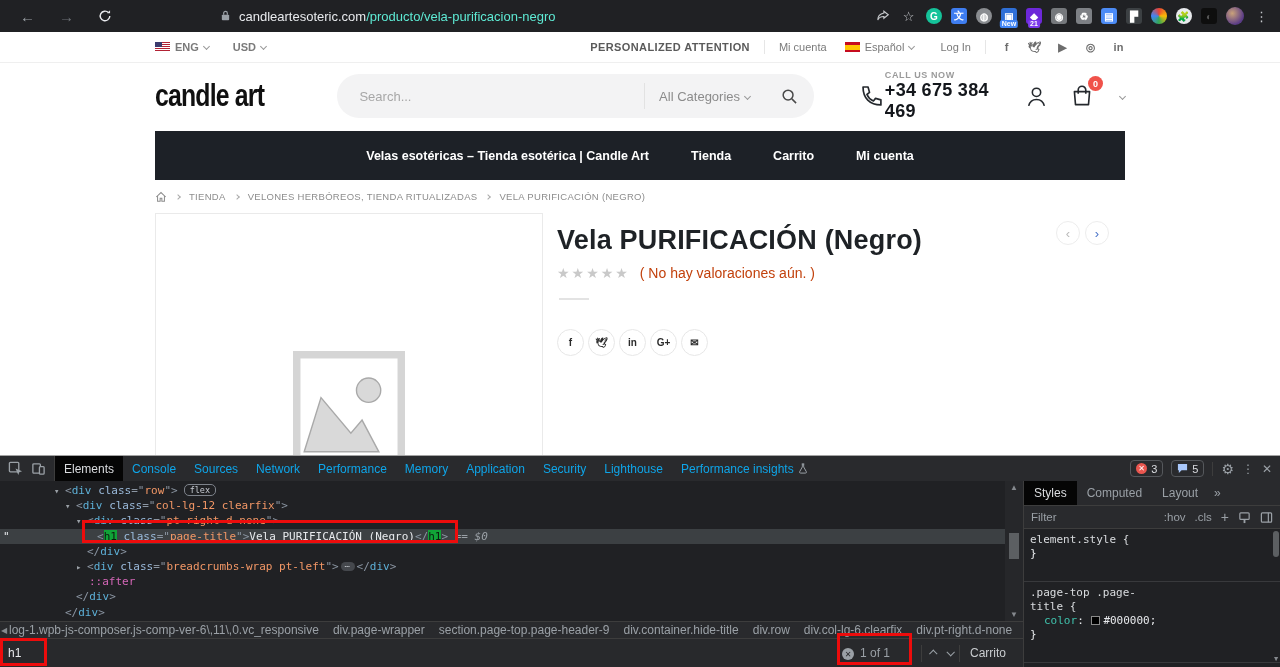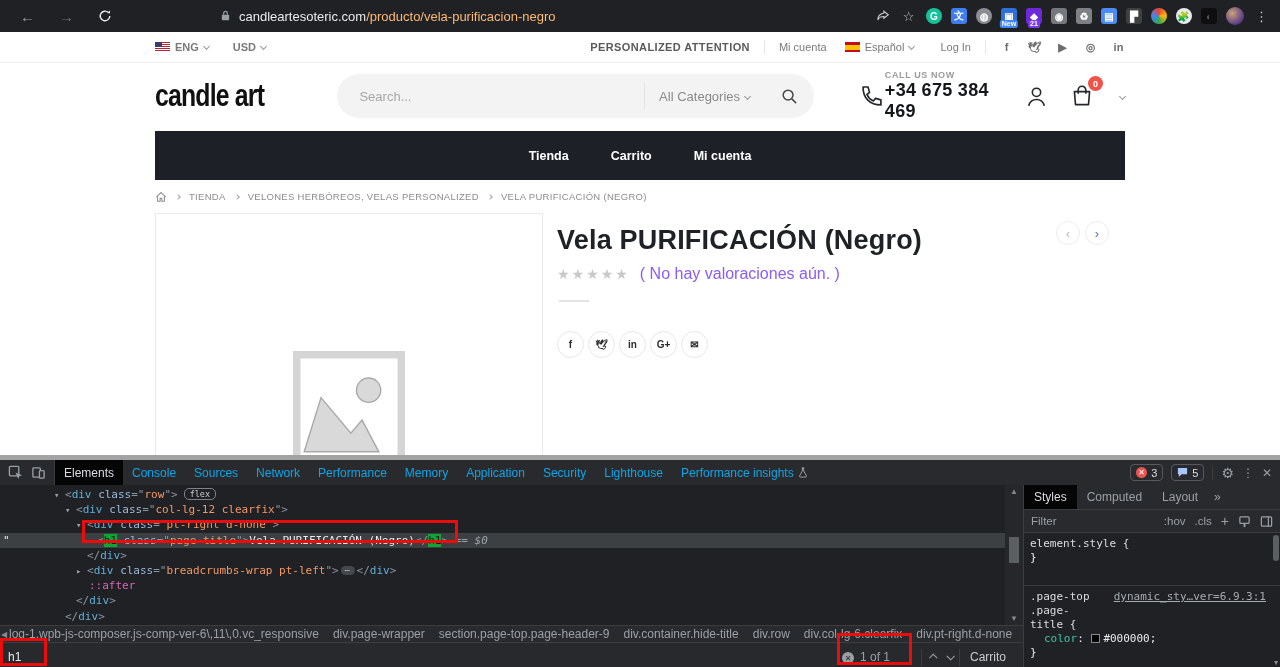--- a/index.html
+++ b/index.html
@@ -6,21 +6,21 @@
   body { font-family:"Liberation Sans", sans-serif; background:#fff; }
   .page { position:relative; width:1280px; height:667px; overflow:hidden; background:#fff; }
 
   
   .browser { height:32px; background:#202124; display:flex; align-items:center; color:#9aa0a6; }
   .b-nav { display:flex; align-items:center; gap:24px; padding-left:20px; font-size:15px; }
   .b-nav .fwd { color:#6e7277; }
   .b-reload svg { display:block; }
   .omnibox { display:flex; align-items:center; gap:8px; margin-left:108px; font-size:13px; }
   .url-host { color:#e8eaed; }
-  .url-path { color:#fdba74; }
+  .url-path { color:#5eead4; }
   .b-right { margin-left:auto; display:flex; align-items:center; gap:9px; padding-right:10px; }
   .b-ico { width:17px; height:17px; display:flex; align-items:center; justify-content:center; font-size:13px; color:#c7cacd; position:relative; flex:0 0 auto; }
   .ext { width:16px; height:16px; border-radius:4px; display:flex; align-items:center; justify-content:center; font-size:10px; font-weight:bold; color:#fff; position:relative; }
   .ext .bdg { position:absolute; bottom:-4px; left:50%; transform:translateX(-50%); background:#4285f4; color:#fff; font-size:7px; font-weight:bold; padding:0 2px; border-radius:2px; line-height:8px; }
   .avatar { width:18px; height:18px; border-radius:50%; background:radial-gradient(circle at 35% 35%, #caa27a, #5a3b86 70%); }
 
   
   .site { height:423px; overflow:hidden; background:#fff; }
   .wrap { width:970px; margin:0 auto; }
   .topbar { border-bottom:1px solid #efefef; }
@@ -56,30 +56,30 @@
   .breadcrumb { height:33px; display:flex; align-items:center; font-size:9.5px; color:#8d8d8d; letter-spacing:.3px; gap:9px; }
   .bc-sep { width:4px; height:4px; border-right:1.2px solid #aaa; border-top:1.2px solid #aaa; transform:rotate(45deg); }
 
   .product { display:flex; }
   .p-image { width:388px; height:388px; border:1px solid #eaeaea; position:relative; flex:0 0 auto; }
   .p-image svg { position:absolute; left:50%; top:50%; transform:translate(-50%,-50%); }
   .p-info { flex:1; padding:12px 0 0 14px; position:relative; }
   .p-title { font-size:27px; font-weight:bold; color:#1e2226; letter-spacing:.2px; }
   .p-rating { display:flex; align-items:center; gap:10px; margin-top:9px; }
   .stars { color:#c9c9c9; font-size:14px; letter-spacing:2px; }
-  .rating-note { font-size:16px; color:#8b5cf6; }
+  .rating-note { font-size:14px; color:#c2410c; }
   .p-sep { width:30px; border-top:2px solid #e3e3e3; margin-top:17px; margin-left:2px; }
   .share { display:flex; gap:4px; margin-top:29px; }
   .share .sh { width:27px; height:27px; border-radius:50%; border:1px solid #e7e7e7; display:flex; align-items:center; justify-content:center; font-size:10px; font-weight:bold; color:#2b2b2b; }
   .pn { position:absolute; right:16px; top:8px; display:flex; gap:5px; }
   .pn .c { width:24px; height:24px; border-radius:50%; border:1px solid #ededed; display:flex; align-items:center; justify-content:center; font-size:13px; color:#b9b9b9; }
   .pn .c.next { color:#4a74c9; }
 
   
-  .devtools { position:absolute; left:0; top:455px; width:1280px; height:212px; background:#202124; border-top:5px solid #a3a3a3; color:#9aa0a6; font-size:12px; }
+  .devtools { position:absolute; left:0; top:455px; width:1280px; height:212px; background:#202124; border-top:1px solid #a3a3a3; color:#9aa0a6; font-size:12px; }
   .dt-tabs { height:25px; background:#292a2d; display:flex; align-items:center; }
   .dt-tabs .tools { display:flex; align-items:center; gap:8px; padding:0 8px; border-right:1px solid #3d3d3d; height:100%; }
   .dt-tab { padding:0 9px; height:100%; display:flex; align-items:center; gap:4px; white-space:nowrap; color:#0ea5e9; }
   .dt-tab.active { background:#050505; color:#dbdde0; }
   .dt-tabs .right { margin-left:auto; display:flex; align-items:center; gap:8px; padding-right:8px; }
   .chip { border:1px solid #55585c; border-radius:4px; height:17px; display:flex; align-items:center; gap:4px; padding:0 5px; color:#dadce0; font-size:11px; }
   .err-dot { width:11px; height:11px; border-radius:50%; background:#e9564f; color:#fff; font-size:8px; display:flex; align-items:center; justify-content:center; }
   .dt-body { display:flex; height:186px; }
   .dt-left { width:1023px; display:flex; flex-direction:column; }
   .dom-wrap { flex:1; display:flex; overflow:hidden; }
@@ -252,34 +252,35 @@
               </svg>
             <span class="count">0</span>
           </span>
           <span class="cv"></span>
         </div>
       </div>
     </div>
 
     <div class="wrap">
       <div class="navbar" id="nav-items">
+          <span class="nav-link">Velas esotéricas – Tienda esotérica | Candle Art</span>
           <span class="nav-link">Tienda</span>
           <span class="nav-link">Carrito</span>
           <span class="nav-link">Mi cuenta</span>
         </div>
       <div class="breadcrumb" id="breadcrumb">
           <span>
             <svg width="12" height="12" viewBox="0 0 14 14">
               <path d="M1.5 7 7 1.8 12.5 7 M3 6v6h3V8.5h2V12h3V6" fill="none" stroke="#8d8d8d" stroke-width="1.2"></path>
             </svg>
           </span>
           <span class="bc-sep"></span>
           <span>TIENDA</span>
           <span class="bc-sep"></span>
-          <span>VELONES HERBÓREOS,  VELAS PERSONALIZED</span>
+          <span>VELONES HERBÓREOS,  TIENDA RITUALIZADAS</span>
           <span class="bc-sep"></span>
           <span>VELA PURIFICACIÓN (NEGRO)</span>
         </div>
       <div class="product">
         <div class="p-image">
           <svg width="112" height="112" viewBox="0 0 120 120">
             <rect x="4" y="4" width="112" height="112" fill="#ffffff" stroke="#d5d5d5" stroke-width="8"></rect>
             <circle cx="81" cy="42" r="13" fill="#d9d9d9" stroke="#a9a9a9" stroke-width="1.5"></circle>
             <path d="M12 108 L30 50 L62 88 L74 74 L92 108 Z" fill="#d9d9d9" stroke="#a9a9a9" stroke-width="1.5"></path>
           </svg>
@@ -424,21 +425,20 @@
           <div class="st-sec">
               <div class="st-head">
                 <span class="st-selector">element.style {</span>
               </div>
               <div class="st-close">}</div>
             </div>
             <div class="st-sec">
               <div class="st-head">
                 <span class="st-selector">.page-top .page-
 title {</span>
-                <span class="st-link">dynamic_sty…ver=6.9.3:1</span>
               </div>
               <div class="st-prop"><span class="st-name">color</span><span class="st-colon">: </span><span class="swatch" style="background: rgb(0, 0, 0);"></span><span class="st-value">#000000;</span></div>
               <div class="st-close">}</div>
             </div>
             <div class="st-sec">
               <div class="st-head">
                 <span class="st-selector">.page-top .page-
 title {</span>
                 <span class="st-link">theme.css?ver=6.9.3:1</span>
               </div>

